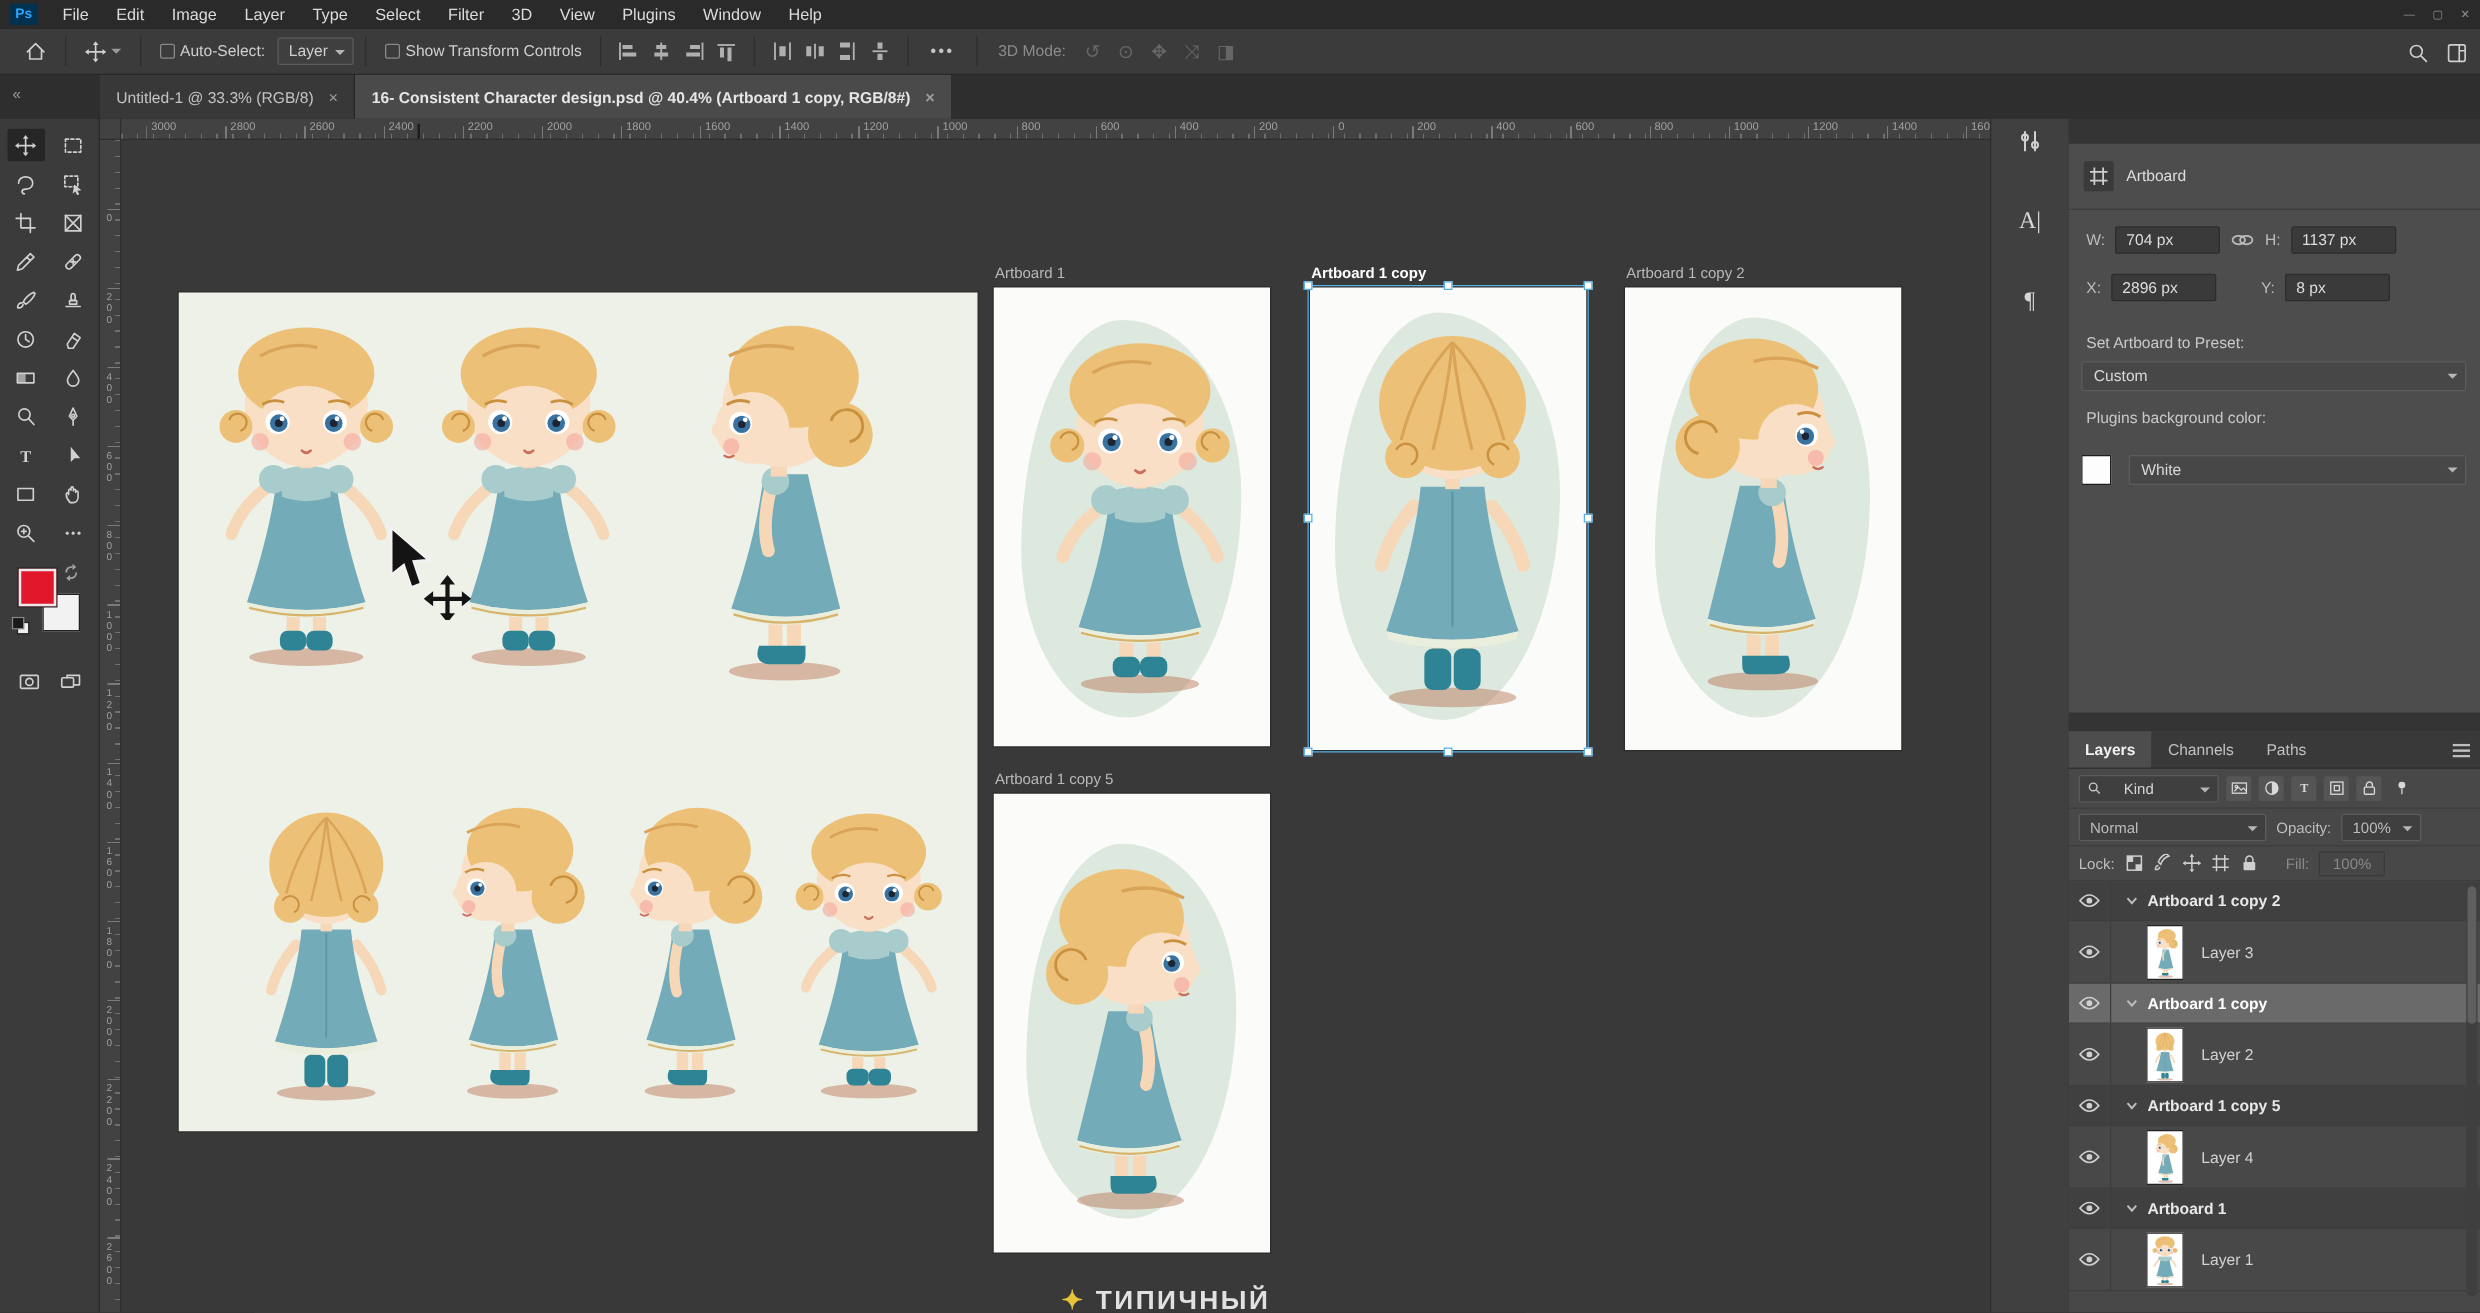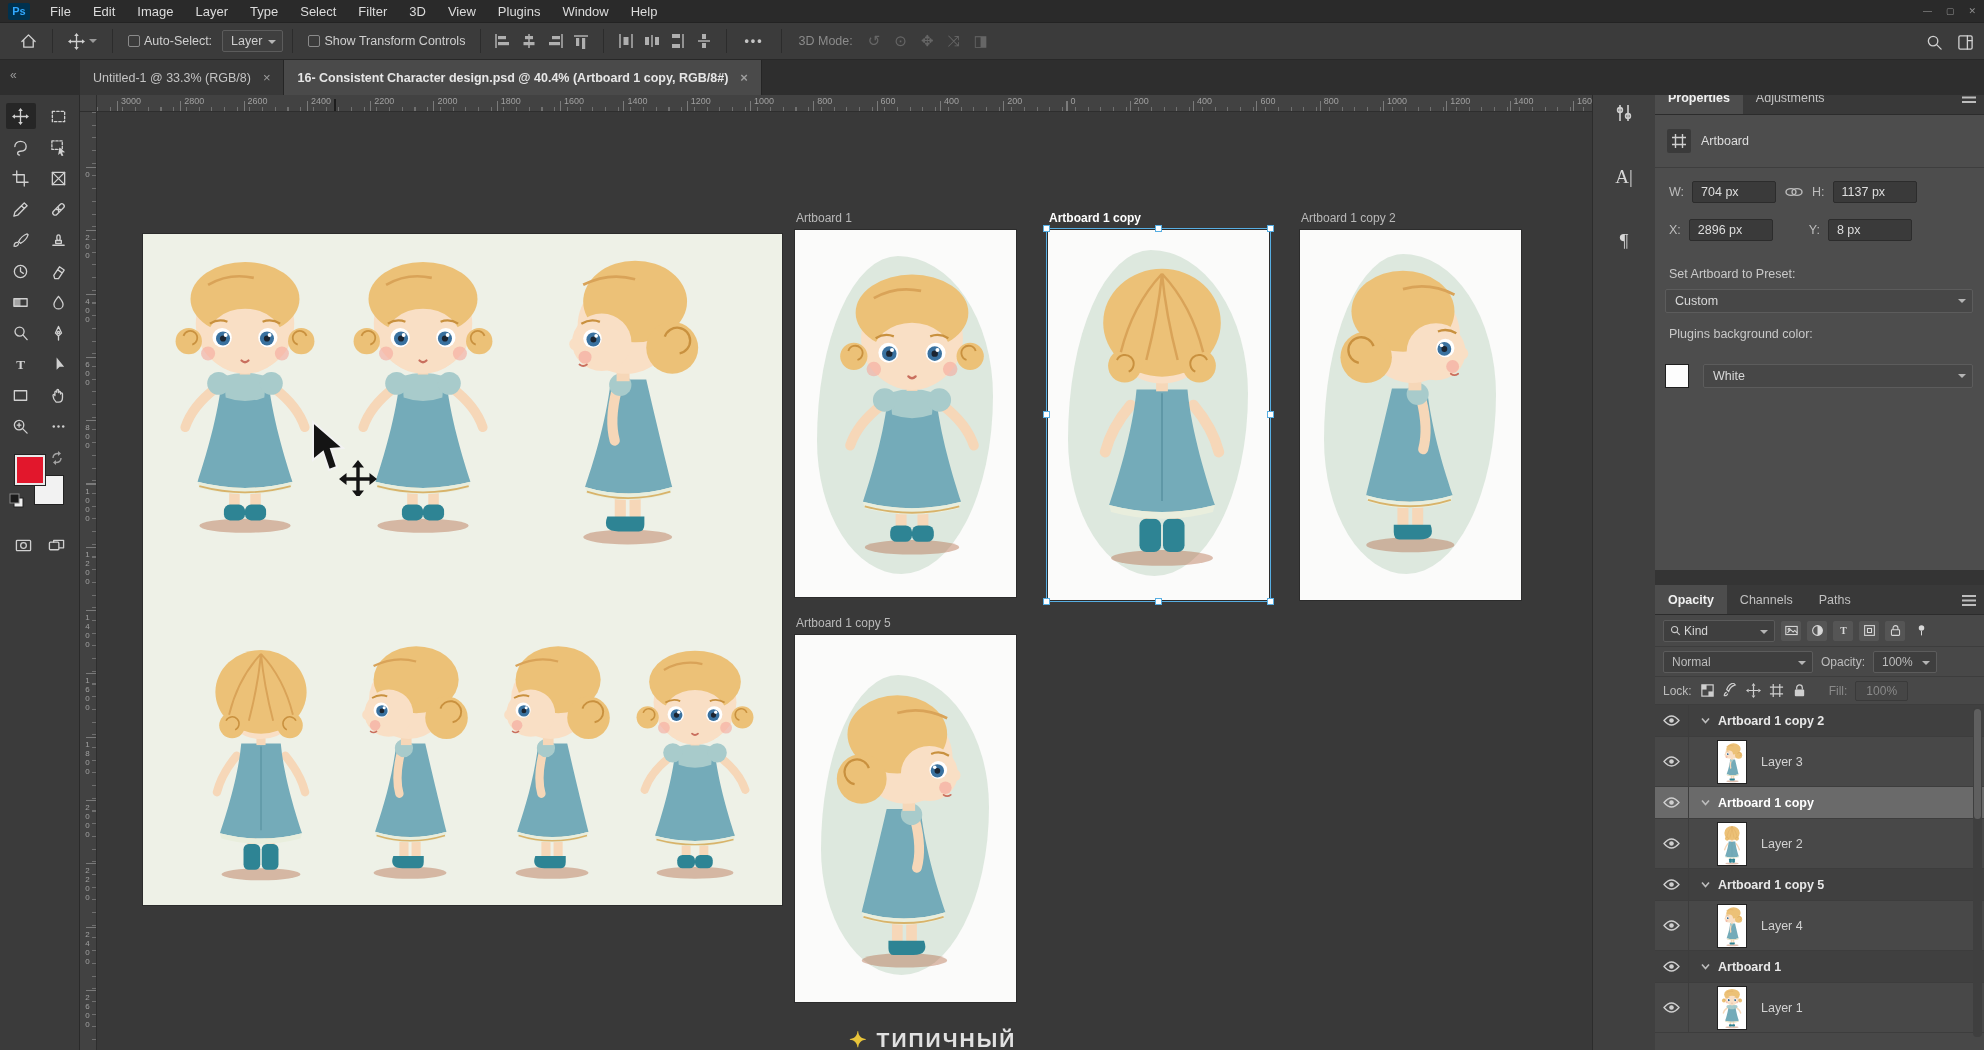--- a/index.html
+++ b/index.html
@@ -105,21 +105,21 @@
   .plabel { color:#bdbdbd; margin-right:8px; }
   .pdrop { position:relative; background:#474747; border:1px solid #5c5c5c; border-radius:2px; height:24px; display:flex; align-items:center; padding:0 22px 0 9px; color:#d8d8d8; }
   .pdivider { position:absolute; left:0; width:329px; height:1px; background:#3e3e3e; }
   .color-swatch { width:24px; height:24px; background:#fdfdfd; border:1px solid #1f1f1f; margin-right:14px; }
   .link-ic { width:18px; height:12px; margin:0 9px; }
   .link-ic ellipse { fill:none; stroke:#bdbdbd; stroke-width:1.4; }
 
   .layers-wrap { position:absolute; left:0; top:525px; width:329px; height:465px; background:#484848; }
   .layers-tabs { position:absolute; left:0; top:0; width:329px; height:30px; background:#393939; display:flex; border-bottom:1px solid #2c2c2c; }
   .lfilter { position:absolute; left:0; top:30px; width:329px; height:32px; display:flex; align-items:center; padding:0 8px; gap:6px; border-bottom:1px solid #3d3d3d; }
-  .kind-dd { position:relative; display:flex; align-items:center; gap:3px; background:#3f3f3f; border:1px solid #5a5a5a; border-radius:2px; height:22px; padding:0 20px 0 6px; width:112px; font-size:12px; color:#d5d5d5; }
+  .kind-dd { position:relative; display:flex; align-items:center; gap:18px; background:#3f3f3f; border:1px solid #5a5a5a; border-radius:2px; height:22px; padding:0 20px 0 6px; width:112px; font-size:12px; color:#d5d5d5; }
   .fico { width:20px; height:20px; display:flex; align-items:center; justify-content:center; background:#555555; border-radius:2px; }
   .fico svg { width:13px; height:13px; }
   .fico svg path, .fico svg rect, .fico svg circle { fill:none; stroke:#d8d8d8; stroke-width:1.3; }
   .fico svg .fil { fill:#d8d8d8; stroke:none; }
   .fico svg text { fill:#d8d8d8; font-size:12px; font-weight:bold; font-family:"Liberation Serif",serif; }
   .lblend { position:absolute; left:0; top:62px; width:329px; height:30px; display:flex; align-items:center; padding:0 8px; gap:8px; font-size:12px; color:#bdbdbd; border-bottom:1px solid #3d3d3d; }
   .llock { position:absolute; left:0; top:92px; width:329px; height:28px; display:flex; align-items:center; padding:0 8px; gap:8px; font-size:12px; color:#bdbdbd; border-bottom:1px solid #3d3d3d; }
   .lico { width:15px; height:15px; }
   .lico path, .lico rect, .lico circle { fill:none; stroke:#cfcfcf; stroke-width:1.3; }
   .lico .fil { fill:#cfcfcf; stroke:none; }
@@ -645,29 +645,20 @@
       <span class="strip-glyph">A|</span>
     </div>
   <div class="strip-btn" style="top:160px">
       <span class="strip-glyph">¶</span>
     </div>
 </div>
 
 <div class="rightcol">
   <span class="rc-collapse">»</span>
 
-  <div class="panel-tabs" style="top:22px">
-    <div class="ptab active">Properties</div>
-    <div class="ptab">Adjustments</div>
-    <svg class="pmenu" viewBox="0 0 14 11">
-        <rect y="0" width="14" height="2"></rect>
-        <rect y="4.5" width="14" height="2"></rect>
-        <rect y="9" width="14" height="2"></rect>
-      </svg>
-  </div>
 
   <div class="props-body">
     <div class="prow" style="left:12px;top:14px">
       <span class="ptile">
         <svg width="16" height="16" viewBox="0 0 16 16">
             <path d="M1 4.5h14M1 11.5h14M4.5 1v14M11.5 1v14"></path>
           </svg>
       </span>
       <span style="color:#dedede">Artboard</span>
     </div>
@@ -709,21 +700,21 @@
       <span class="color-swatch"></span>
       <div class="pdrop" style="width:270px">
         <span>White</span>
         <span class="caret"></span>
       </div>
     </div>
   </div>
 
   <div class="layers-wrap">
     <div class="layers-tabs">
-      <div class="ptab active">Opacity</div>
+      <div class="ptab active">Layers</div>
       <div class="ptab">Channels</div>
       <div class="ptab">Paths</div>
       <svg class="pmenu" viewBox="0 0 14 11">
           <rect y="0" width="14" height="2"></rect>
           <rect y="4.5" width="14" height="2"></rect>
           <rect y="9" width="14" height="2"></rect>
         </svg>
     </div>
 
     <div class="lfilter">

